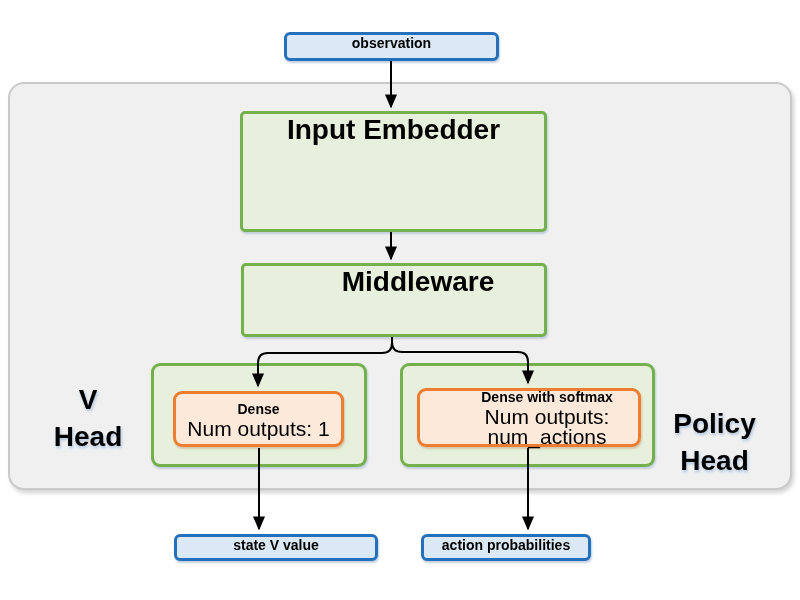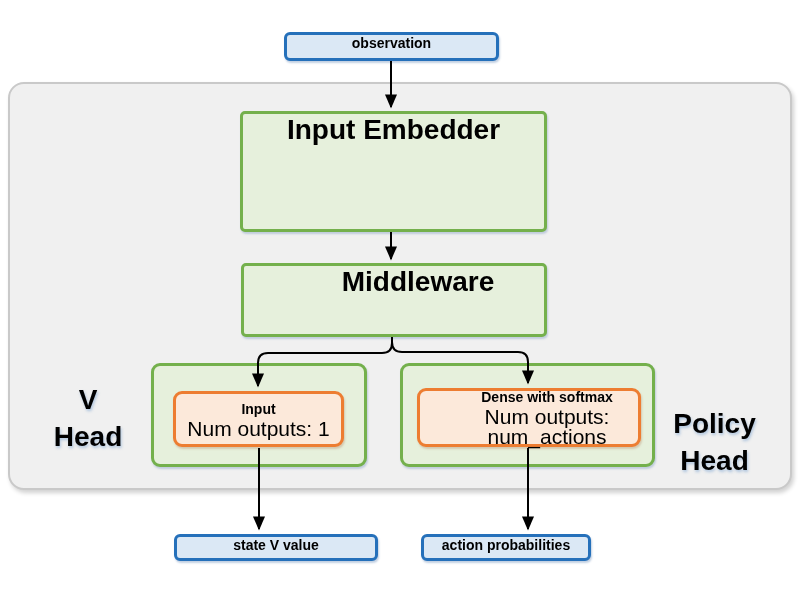--- a/index.html
+++ b/index.html
@@ -79,21 +79,21 @@
   <div class="node green-node" style="left:240px;top:111px;width:307px;height:121px;">
     <span>Input Embedder</span>
   </div>
 
   <div class="node green-node" style="left:241px;top:263px;width:306px;height:74px;padding-left:48px;">
     <span>Middleware</span>
   </div>
 
   <div class="node head-container" style="left:151px;top:363px;width:216px;height:104px;"></div>
   <div class="node orange-node" style="left:173px;top:391px;width:171px;height:56px;">
-    <span class="orange-title">Input</span>
+    <span class="orange-title">Dense</span>
     <span class="orange-sub">Num outputs: 1</span>
   </div>
 
   <div class="node head-container" style="left:400px;top:363px;width:255px;height:104px;"></div>
   <div class="node orange-node" style="left:417px;top:388px;width:224px;height:59px;padding-left:36px;">
     <span class="orange-title">Dense with softmax</span>
     <span class="orange-sub">Num outputs: num_actions</span>
   </div>
 
   <div class="head-label" style="left:38px;top:381px;width:100px;">V

